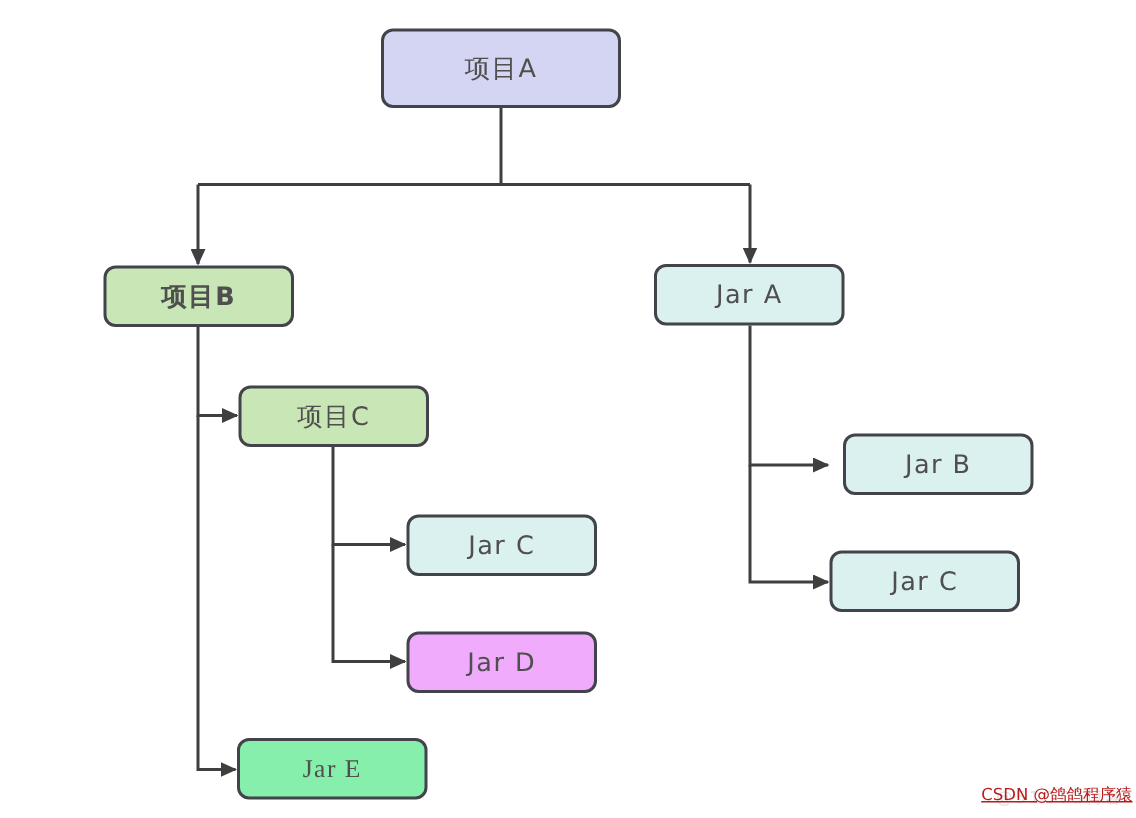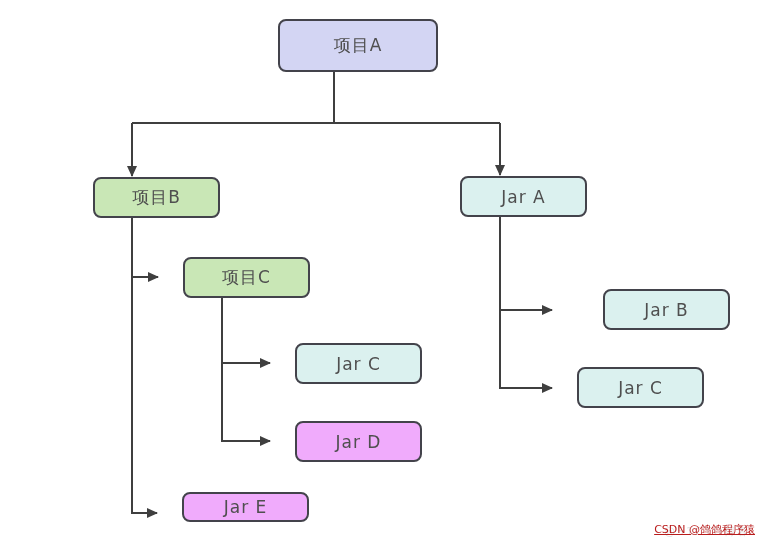--- a/index.html
+++ b/index.html
@@ -25,21 +25,20 @@
   }
   .node {
     position: absolute;
     box-sizing: border-box;
     border: 2px solid #43434b;
     border-radius: 8px;
     display: flex;
     align-items: center;
     justify-content: center;
     z-index: 2;
-    margin-left: 24px;
   }
   .node span {
     font-size: 17px;
     color: #4f4f4f;
     letter-spacing: 1px;
     white-space: nowrap;
   }
   #watermark {
     position: absolute;
     right: 2px;
@@ -87,37 +86,37 @@
       <polyline points="500,310 500,388 552,388" fill="none" stroke="#3f3f3f" stroke-width="2" marker-end="url(#arrowhead)"></polyline>
     </svg>
 
   <div id="watermark">
     <span class="wm-back">@51CTO博客</span>
     <span class="wm-front">CSDN @鸽鸽程序猿</span>
   </div>
 <div class="node" style="left: 254px; top: 19px; width: 160px; height: 53px; background: rgb(211, 213, 243);">
       <span>项目A</span>
     </div>
-    <div class="node" style="left: 69px; top: 177px; width: 127px; height: 41px; background: rgb(201, 231, 182);">
+    <div class="node" style="left: 69px; top: 177px; width: 127px; height: 41px; background: rgb(201, 231, 182); font-weight: bold;">
       <span>项目B</span>
     </div>
     <div class="node" style="left: 436px; top: 176px; width: 127px; height: 41px; background: rgb(219, 241, 239);">
       <span>Jar A</span>
     </div>
     <div class="node" style="left: 159px; top: 257px; width: 127px; height: 41px; background: rgb(201, 231, 182); align-items: center;">
       <span>项目C</span>
     </div>
     <div class="node" style="left: 271px; top: 343px; width: 127px; height: 41px; background: rgb(219, 241, 239);">
       <span>Jar C</span>
     </div>
     <div class="node" style="left: 271px; top: 421px; width: 127px; height: 41px; background: #f0abfc;">
       <span>Jar D</span>
     </div>
-    <div class="node" style="left: 158px; top: 492px; width: 127px; height: 30px; background: #f0abfc;">
+    <div class="node" style="left: 158px; top: 492px; width: 127px; height: 41px; background: #86efac; font-family: Liberation Serif, serif;">
       <span>Jar E</span>
     </div>
-    <div class="node" style="left: 579px; top: 289px; width: 127px; height: 41px; background: rgb(219, 241, 239);">
+    <div class="node" style="left: 562px; top: 289px; width: 127px; height: 41px; background: rgb(219, 241, 239);">
       <span>Jar B</span>
     </div>
     <div class="node" style="left: 553px; top: 367px; width: 127px; height: 41px; background: rgb(219, 241, 239);">
       <span>Jar C</span>
     </div>
   </div>
 
 </body></html>

